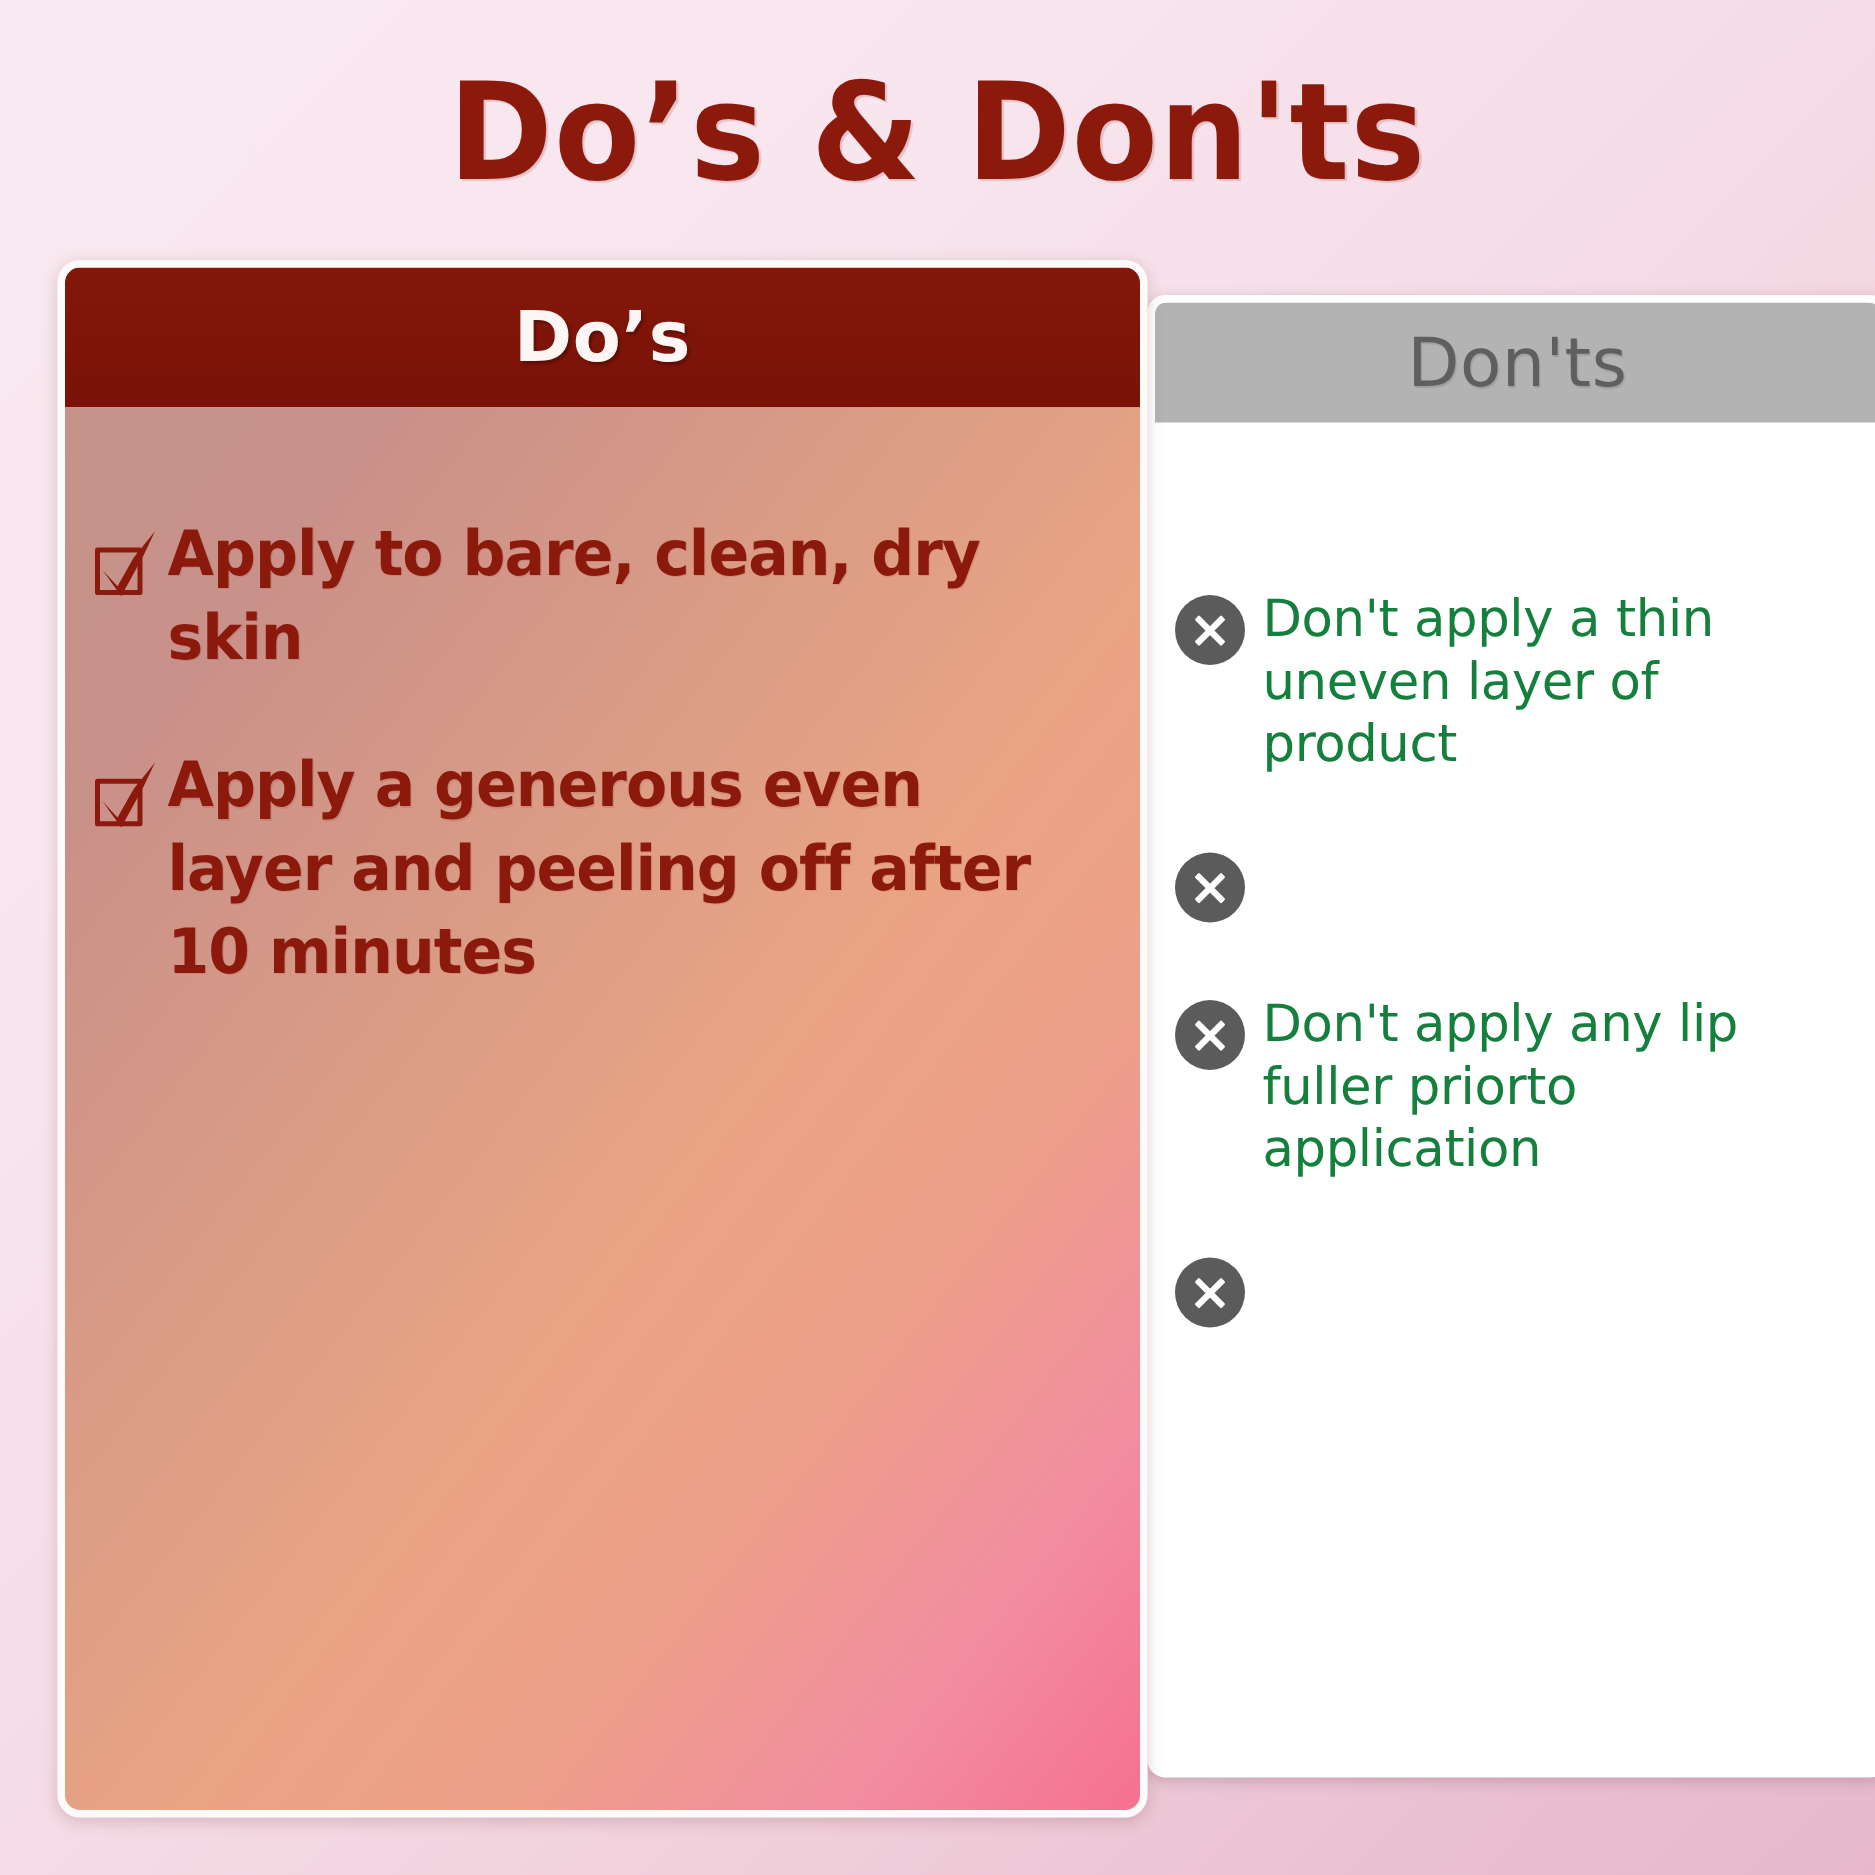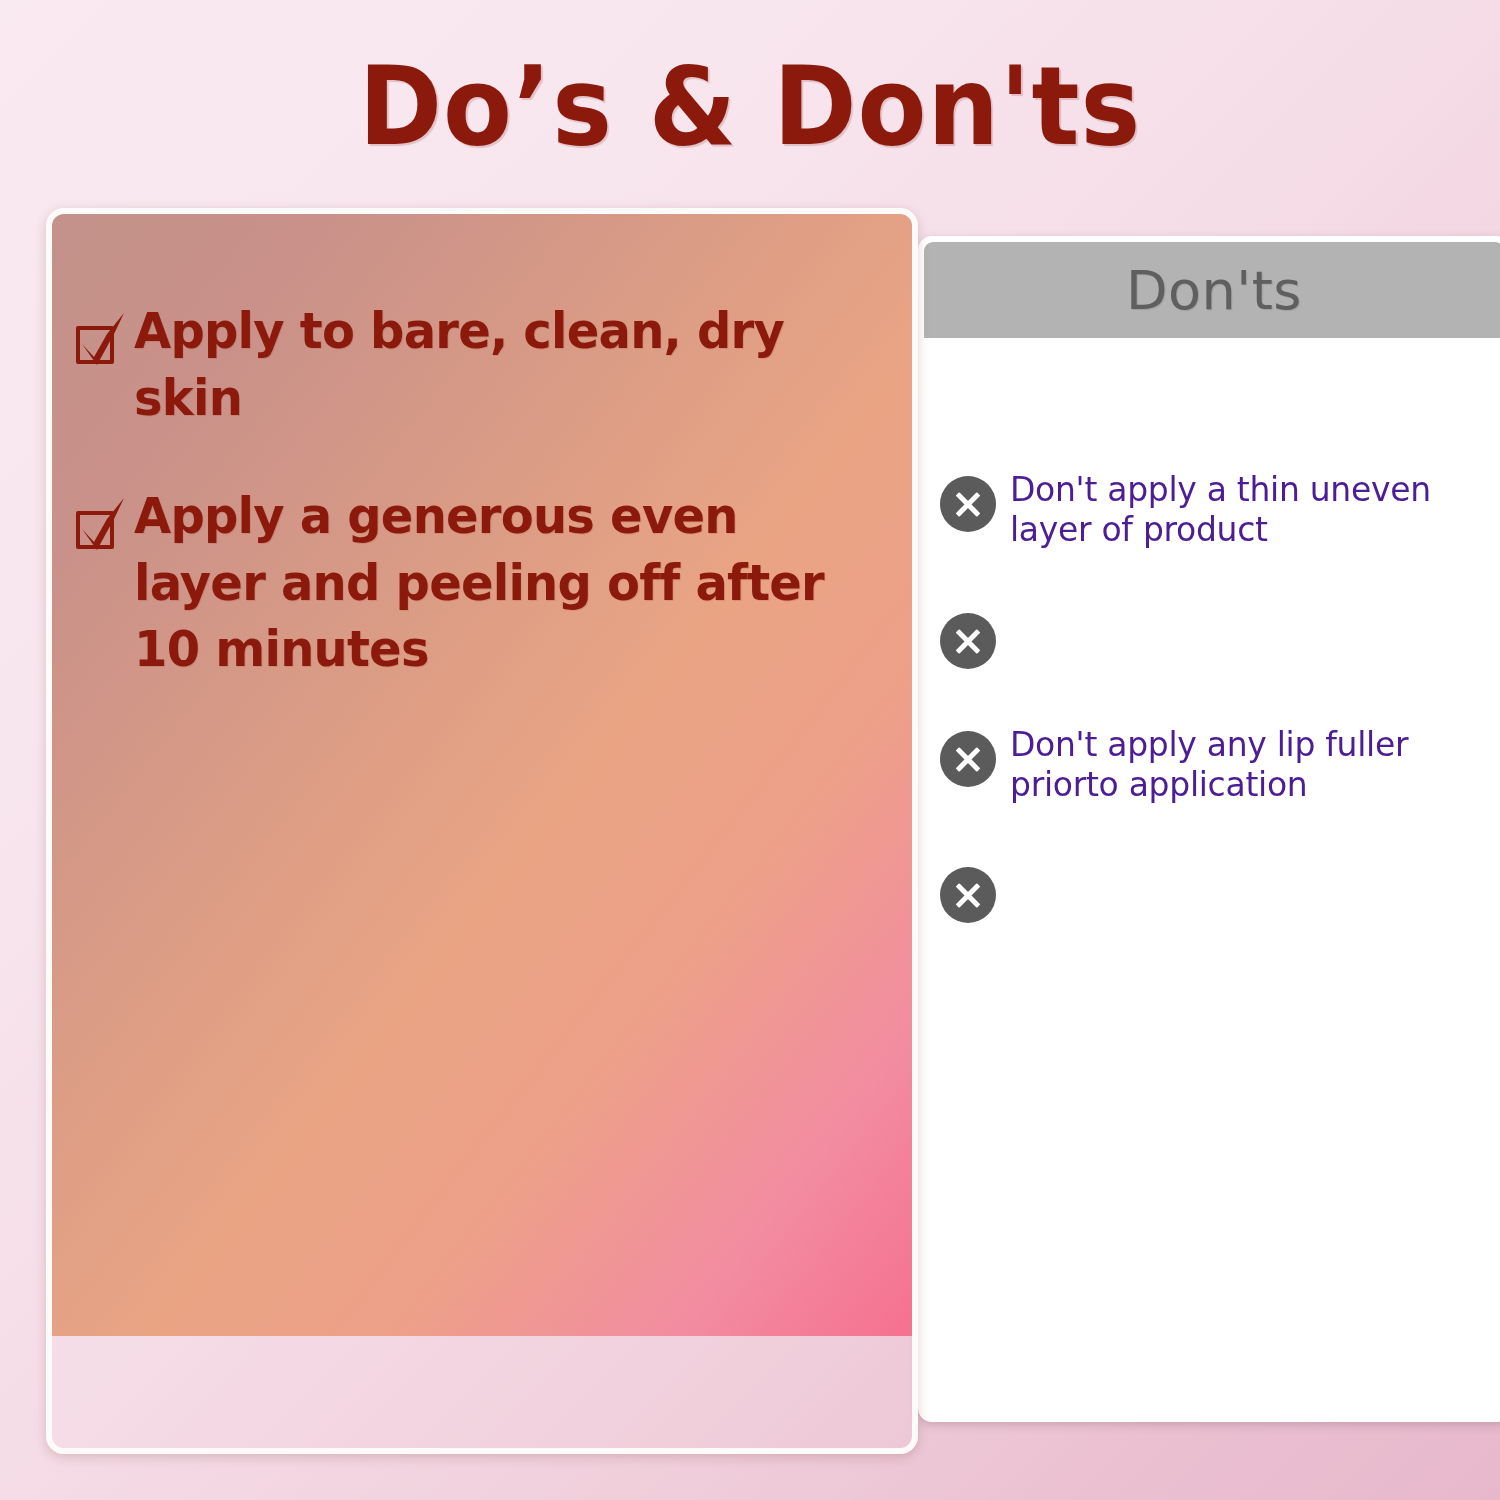--- a/index.html
+++ b/index.html
@@ -97,23 +97,23 @@
     top: 26px;
     width: 30px;
     height: 5px;
     background: #ffffff;
     border-radius: 1px;
   }
   .x-circle::before { transform: rotate(45deg); }
   .x-circle::after  { transform: rotate(-45deg); }
   .dont-text {
     font-family: "DejaVu Sans", sans-serif;
-    font-size: 33px;
+    font-size: 41px;
     line-height: 1.22;
-    color: #4c1d95;
+    color: #15803d;
     letter-spacing: -0.3px;
     max-width: 430px;
   }
 
   
   .dos-card {
     position: absolute;
     left: 46px;
     top: 208px;
     width: 872px;
@@ -225,20 +225,23 @@
     </div>
 
     <div class="dont-item">
       <span class="x-circle"></span>
     </div>
 
   </div>
 </div>
 
 <div class="dos-card">
+  <div class="dos-header">
+    <span class="dos-header-text">Do’s</span>
+  </div>
   <div class="dos-body">
 
     <div class="do-item">
       <span class="check-box">
         <span class="box"></span>
         <svg class="tick" viewBox="0 0 56 62" xmlns="http://www.w3.org/2000/svg">
           <path d="M8 34 L20 47 L33 24 L50 3 L41 22 L23 55 Z" fill="#8b1a0c"></path>
         </svg>
       </span>
       <span class="do-text">Apply to bare, clean, dry skin</span>

